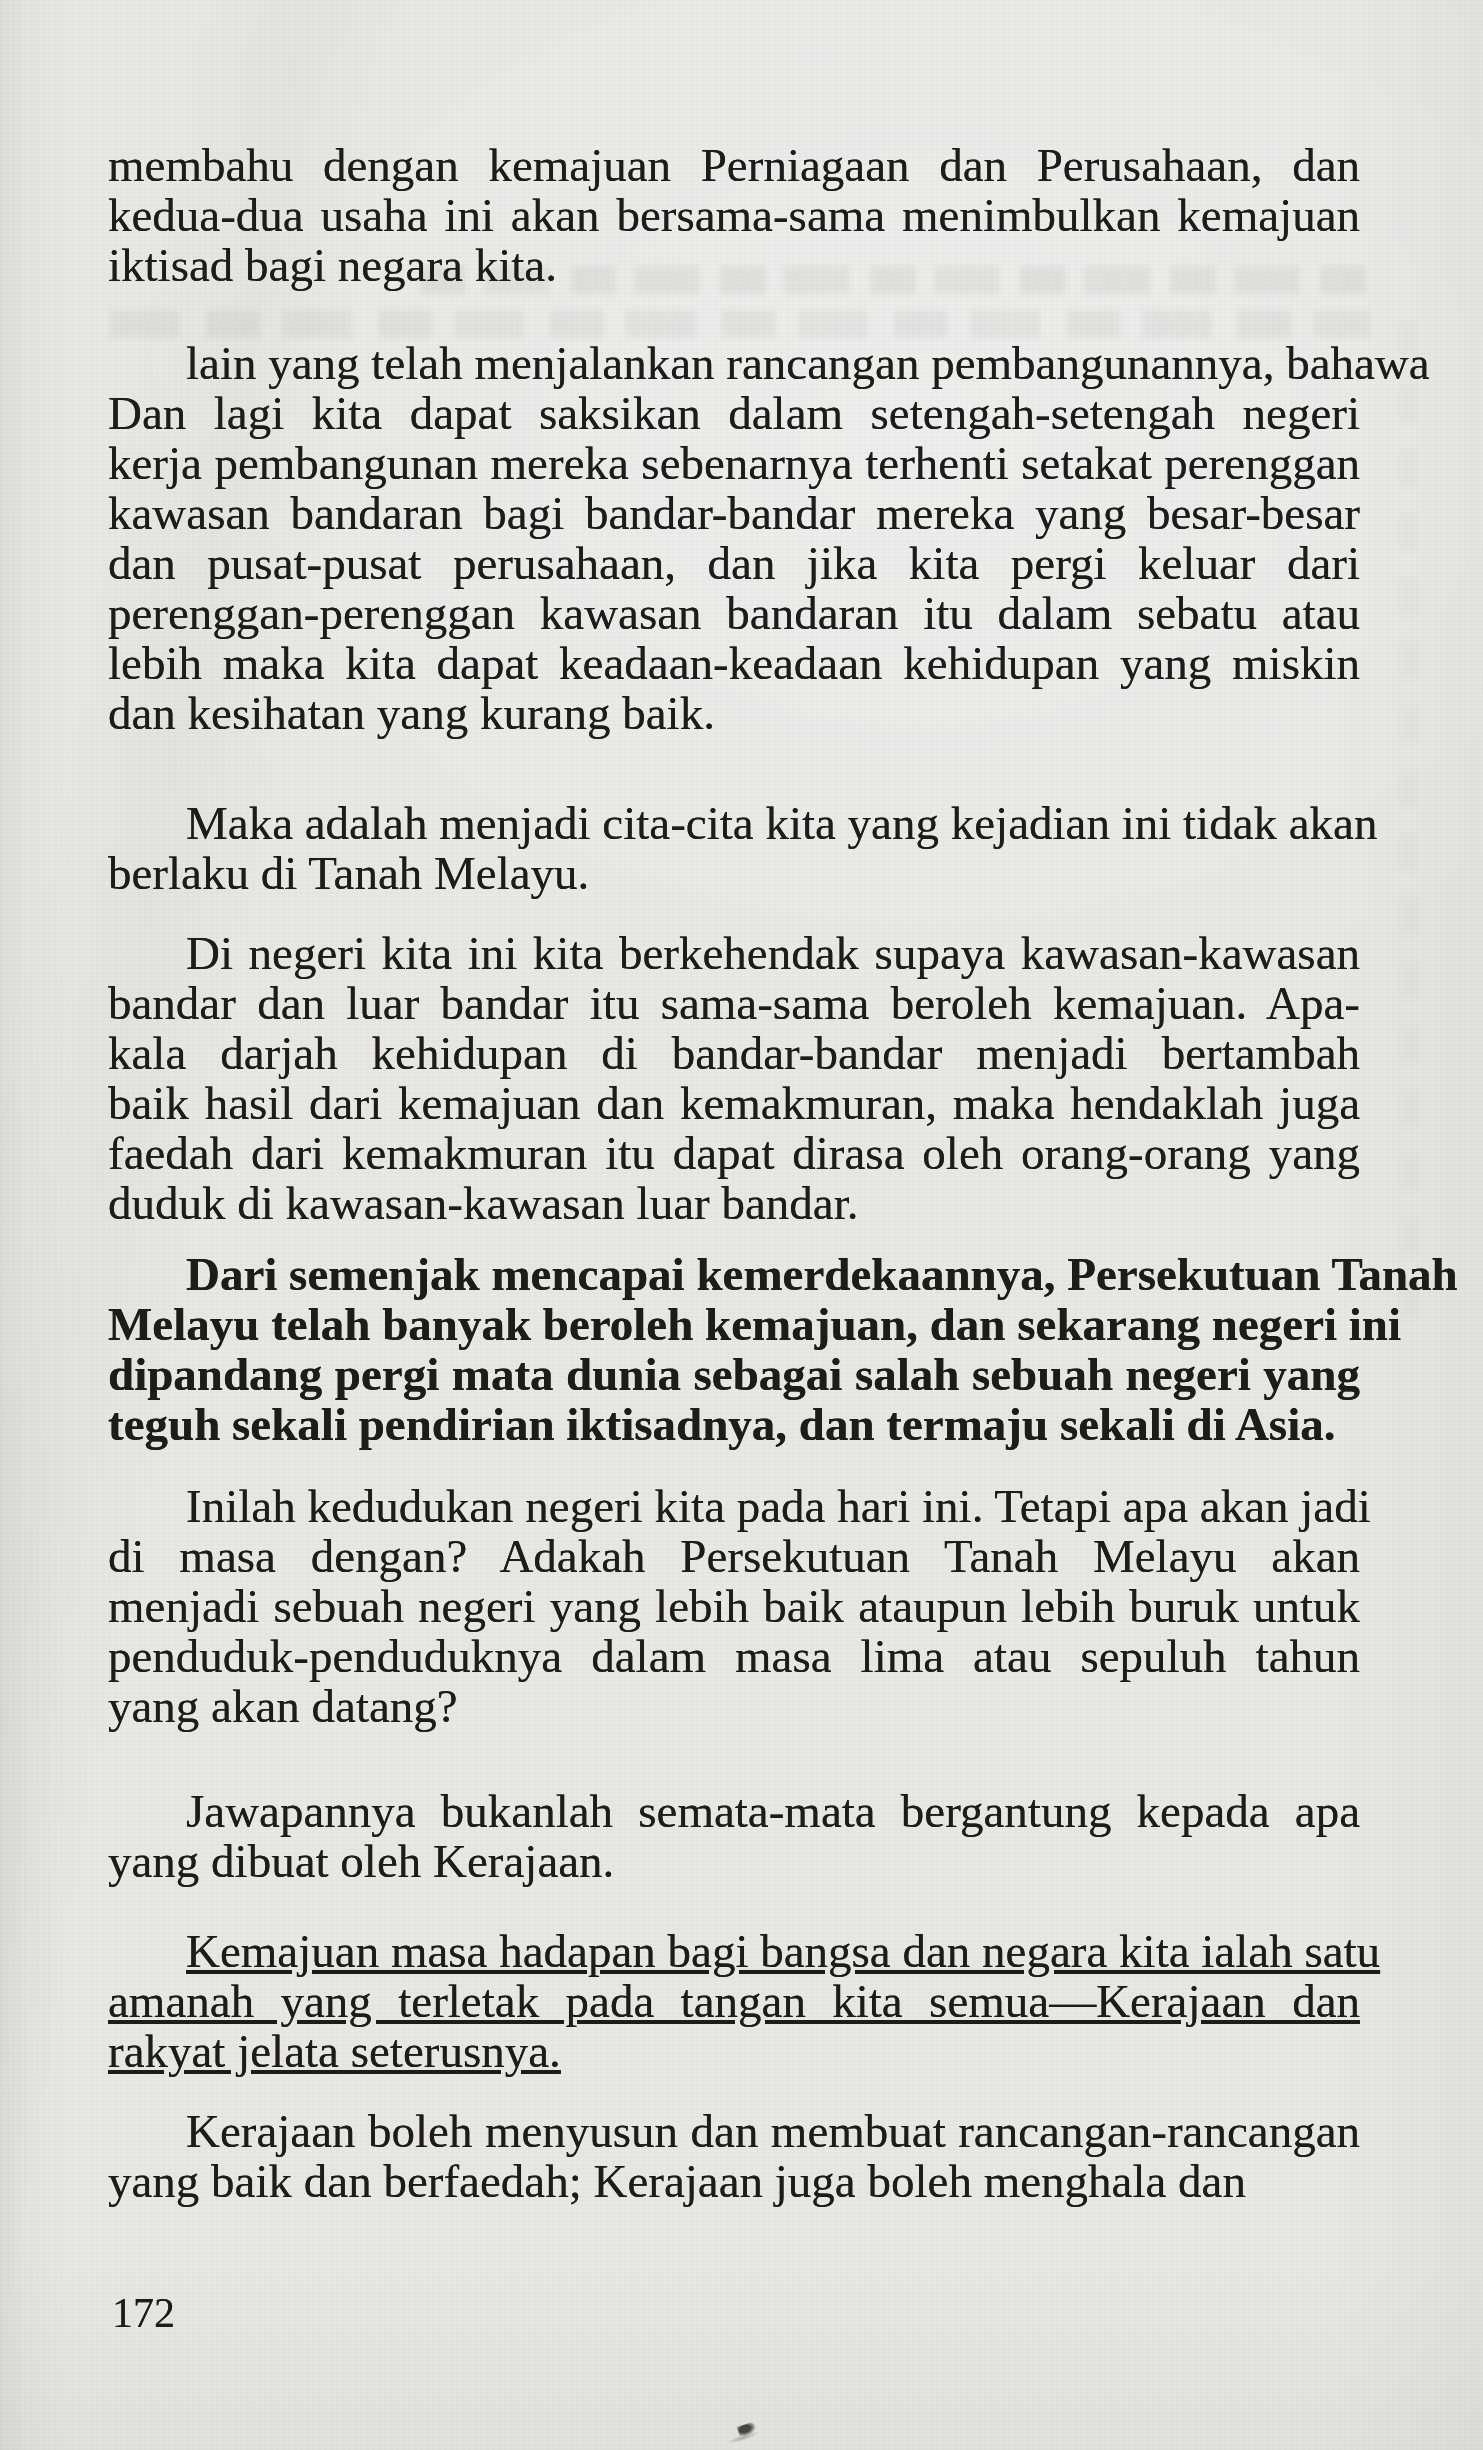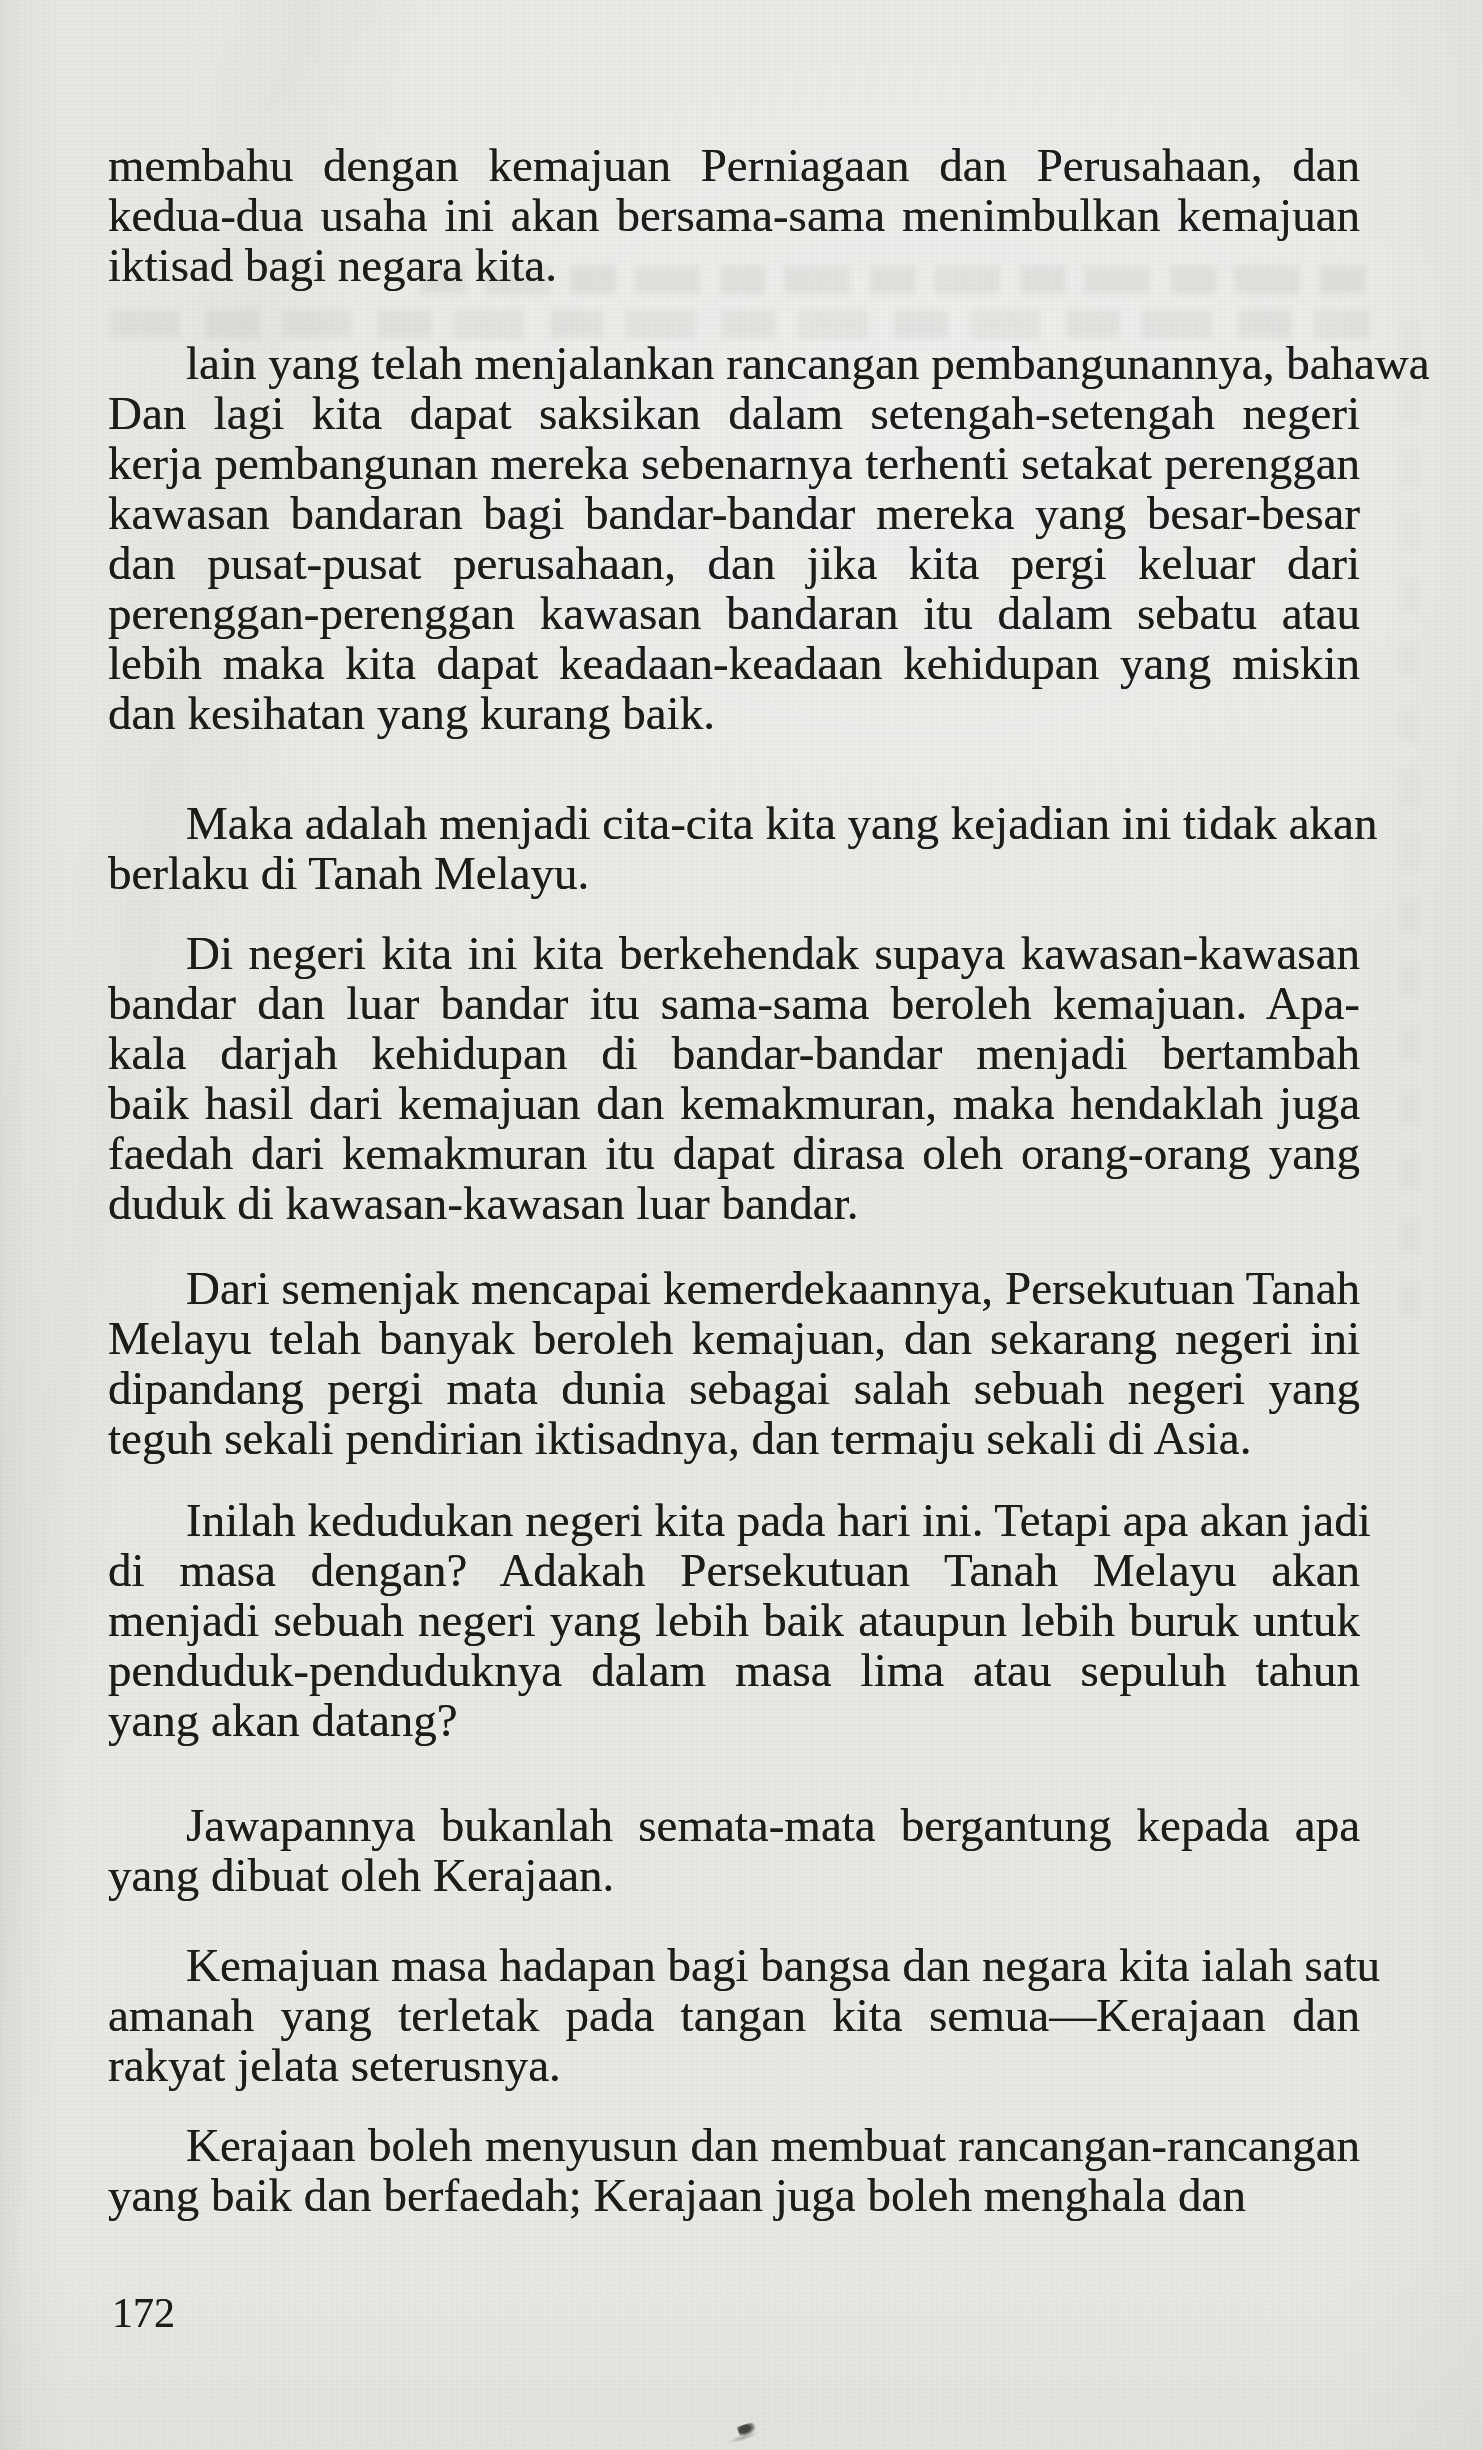--- a/index.html
+++ b/index.html
@@ -44,24 +44,24 @@
     width: 1252px;
     font-size: 47px;
     color: #1d1c1a;
   }
 
   .para { margin: 0; }
   
   .para:nth-child(2) { margin-top: 48px; }
   .para:nth-child(3) { margin-top: 60px; }
   .para:nth-child(4) { margin-top: 30px; }
-  .para:nth-child(5) { margin-top: 35px; }
+  .para:nth-child(5) { margin-top: 21px; font-weight: bold; }
   .para:nth-child(6) { margin-top: 32px; }
   .para:nth-child(7) { margin-top: 55px; }
-  .para:nth-child(8) { margin-top: 40px; }
+  .para:nth-child(8) { margin-top: 40px; text-decoration: underline; }
   .para:nth-child(9) { margin-top: 30px; }
 
   .pline {
     height: 50px;
     line-height: 50px;
     text-align: justify;
     text-align-last: justify;
     text-shadow: 0 0 0.6px rgba(28,27,25,0.85);
     white-space: nowrap;
   }

